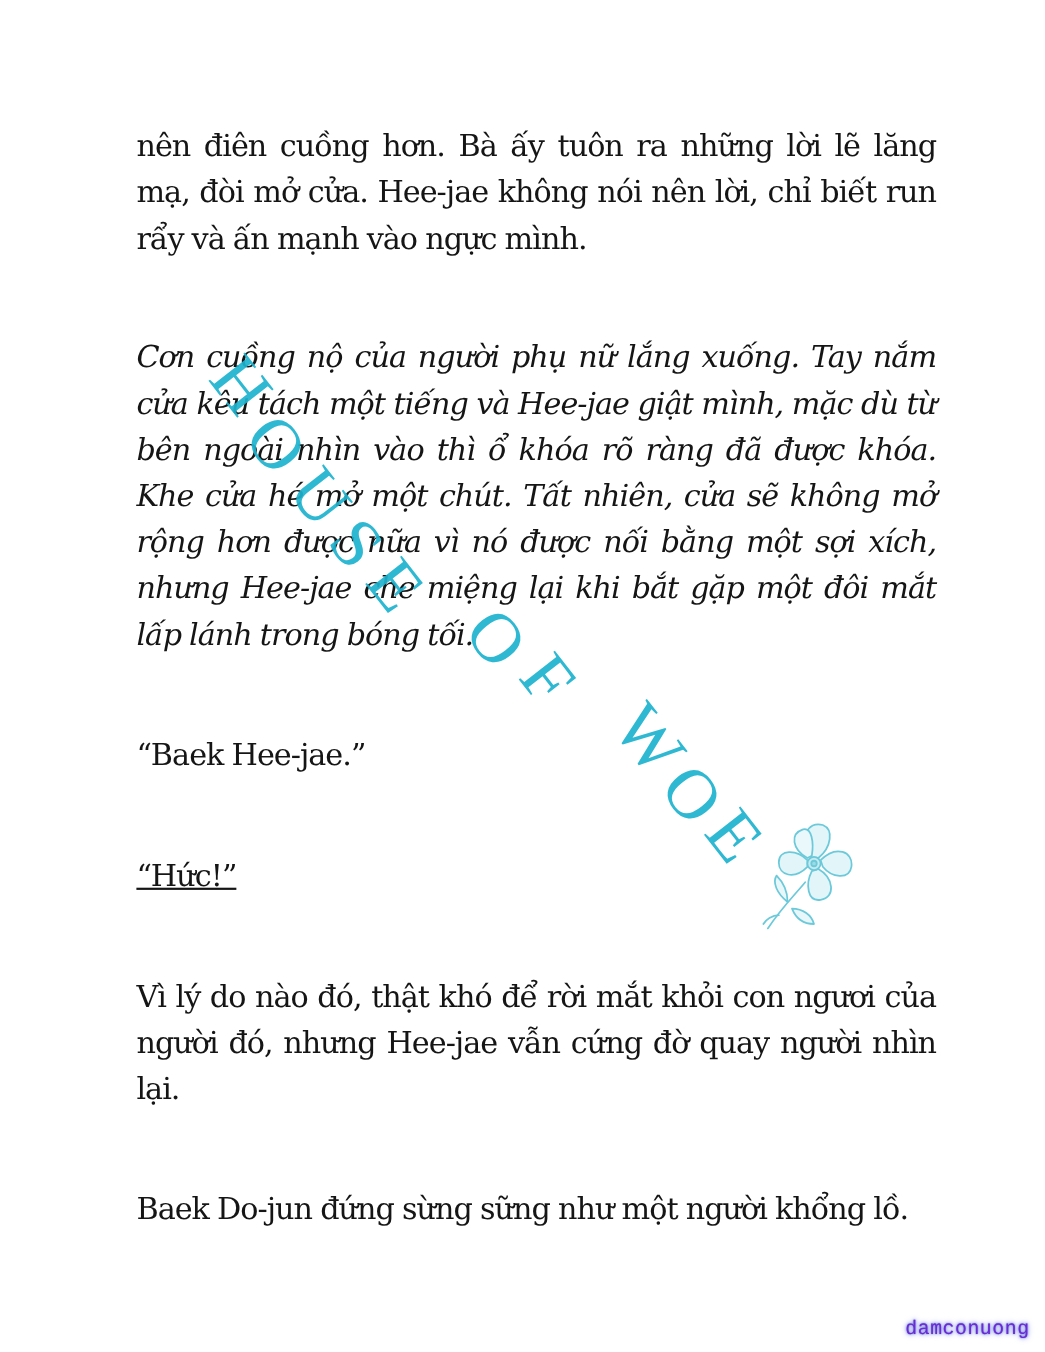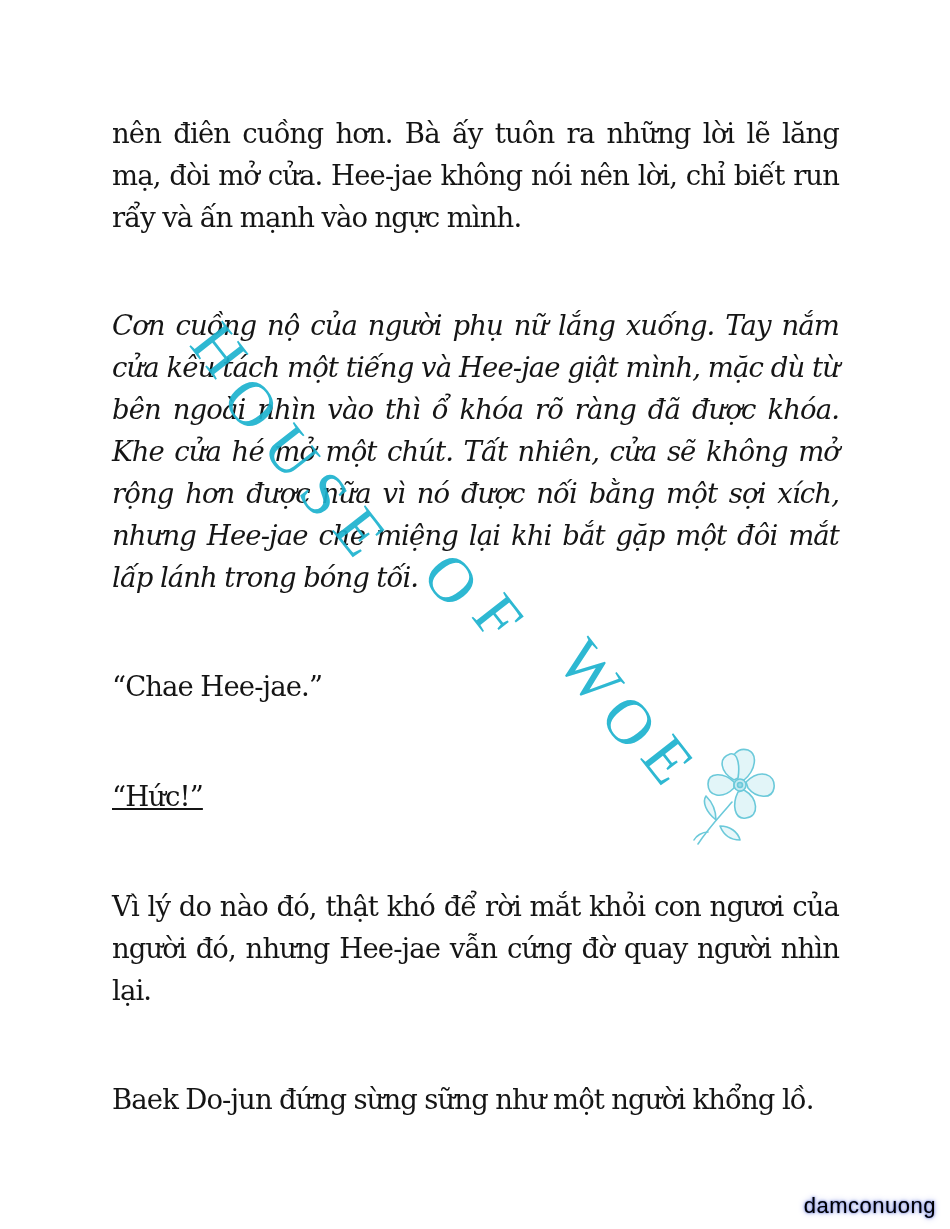--- a/index.html
+++ b/index.html
@@ -27,21 +27,21 @@
       font-family: "DejaVu Serif", "Liberation Serif", serif;
       font-size: 27.5px;
       line-height: 42px;
       color: #151515;
       text-align: justify;
       letter-spacing: -0.9px;
       word-spacing: -0.5px;
       margin: 0;
       z-index: 1;
     }
-    .paragraph.last-left { text-align-last: left; }
+    .paragraph.last-left { text-align-last: left; margin-left: 12px; }
     .p1 { top: 112px; }
     .p2 { top: 304px; font-style: italic; }
     .p3 { top: 665px; }
     .p4 { top: 775px; text-decoration: underline; }
     .p5 { top: 885px; }
     .p6 { top: 1078px; }
 
     .watermark {
       position: absolute;
       left: 0; top: 0;
@@ -64,36 +64,36 @@
       top: 740px;
       width: 110px;
       height: 110px;
       pointer-events: none;
       z-index: 2;
     }
     .site-mark {
       position: absolute;
       right: 14px;
       bottom: 10px;
-      font-family: Liberation Sans, sans-serif;
-      font-size: 22px;
+      font-family: Liberation Mono, monospace;
+      font-size: 18px;
       letter-spacing: 0.5px;
-      color: #000000;
+      color: #6d28d9;
       text-shadow: 0 0 3px #6f7fd6, 0 0 6px #9aa6e6, 0 0 1px #5a68c8;
       z-index: 3;
     }
   </style>
 </head>
 <body>
 
 <div class="page">
 
   <p class="paragraph p1 last-left">nên điên cuồng hơn. Bà ấy tuôn ra những lời lẽ lăng mạ, đòi mở cửa. Hee-jae không nói nên lời, chỉ biết run rẩy và ấn mạnh vào ngực mình.</p>
   <p class="paragraph p2 last-left">Cơn cuồng nộ của người phụ nữ lắng xuống. Tay nắm cửa kêu tách một tiếng và Hee-jae giật mình, mặc dù từ bên ngoài nhìn vào thì ổ khóa rõ ràng đã được khóa. Khe cửa hé mở một chút. Tất nhiên, cửa sẽ không mở rộng hơn được nữa vì nó được nối bằng một sợi xích, nhưng Hee-jae che miệng lại khi bắt gặp một đôi mắt lấp lánh trong bóng tối.</p>
-  <p class="paragraph p3 last-left">“Chae Hee-jae.”</p>
+  <p class="paragraph p3 last-left">“Baek Hee-jae.”</p>
   <p class="paragraph p4 last-left">“Hức!”</p>
   <p class="paragraph p5 last-left">Vì lý do nào đó, thật khó để rời mắt khỏi con ngươi của người đó, nhưng Hee-jae vẫn cứng đờ quay người nhìn lại.</p>
   <p class="paragraph p6 last-left">Baek Do-jun đứng sừng sững như một người khổng lồ.</p>
 
   <div class="watermark">
     <span class="wm-letter" style="left:196px;top:318px;transform:rotate(52deg);">H</span>
     <span class="wm-letter" style="left:228px;top:372px;transform:rotate(52deg);">O</span>
     <span class="wm-letter" style="left:268px;top:420px;transform:rotate(52deg);">U</span>
     <span class="wm-letter" style="left:306px;top:462px;transform:rotate(52deg);">S</span>
     <span class="wm-letter" style="left:340px;top:500px;transform:rotate(52deg);">E</span>

